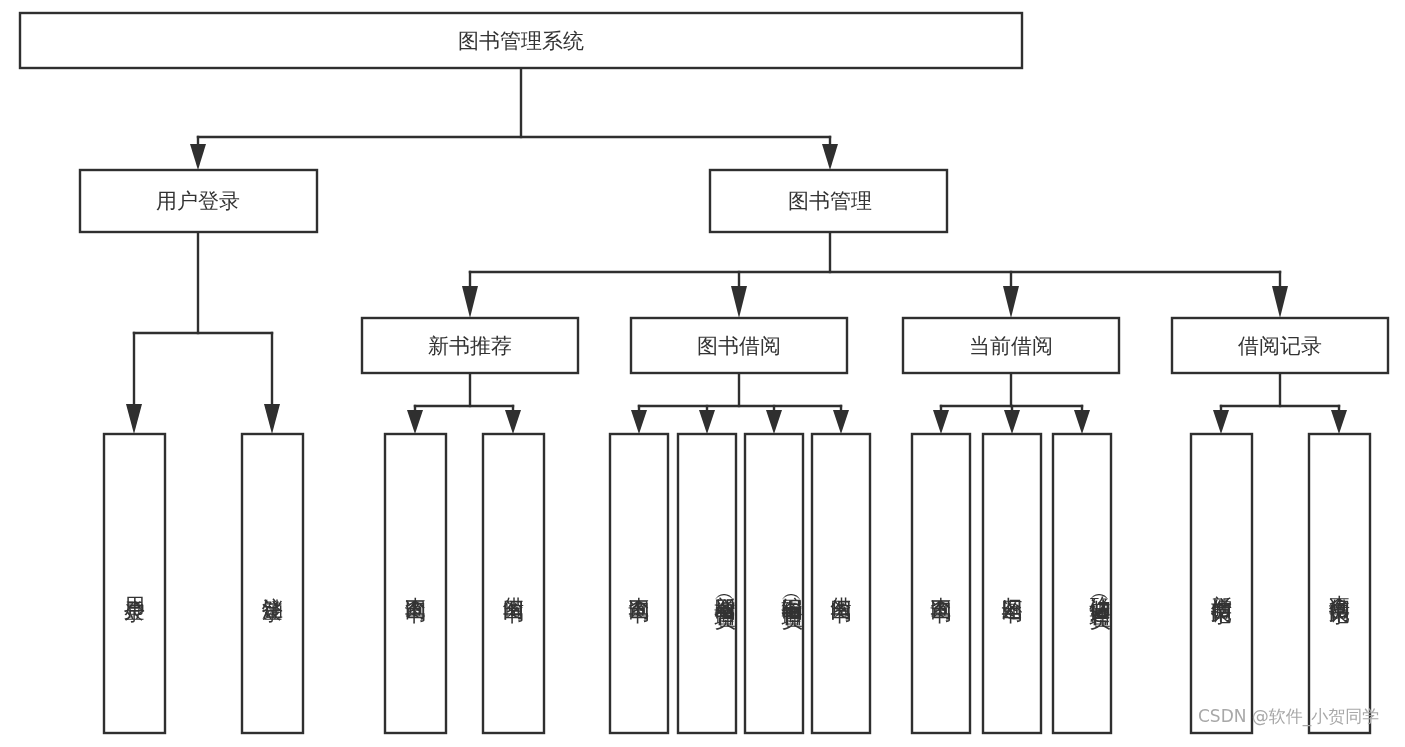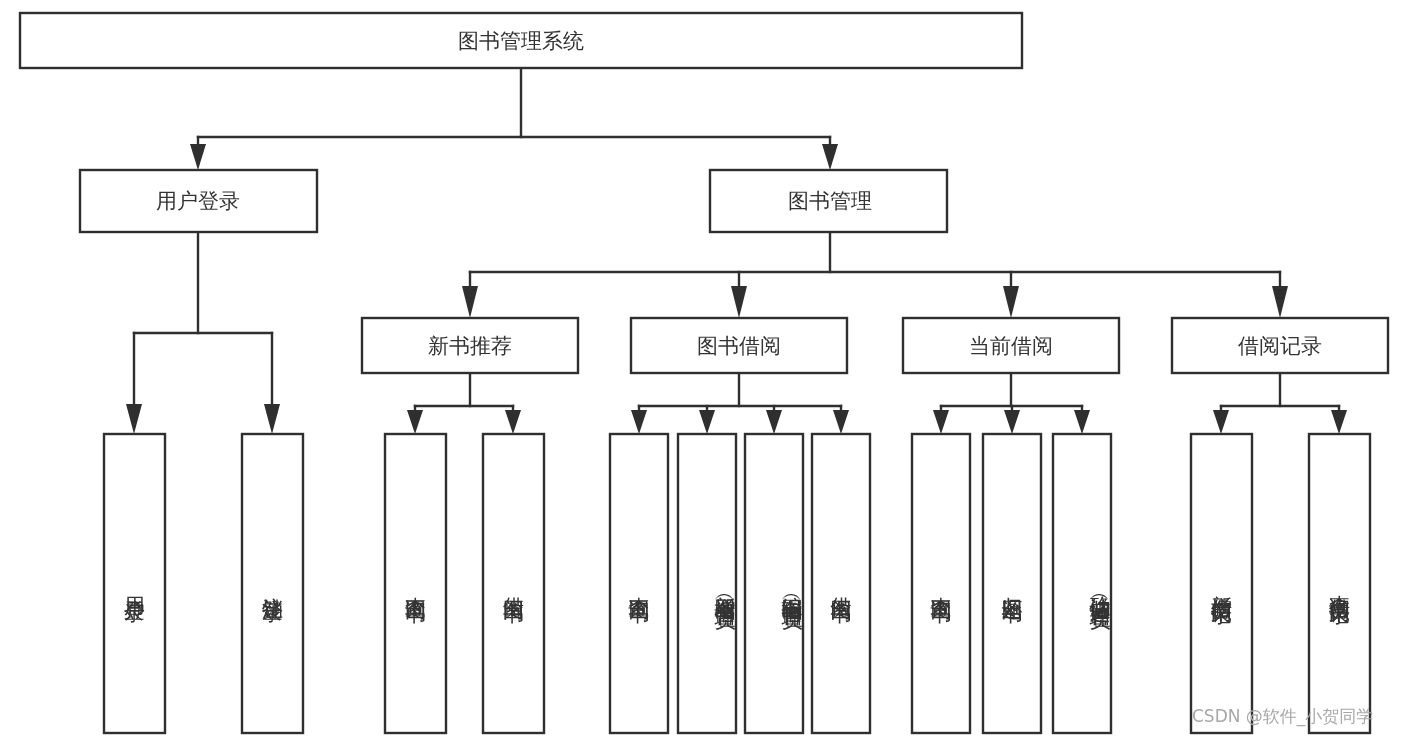--- a/index.html
+++ b/index.html
@@ -210,15 +210,15 @@
   <div class="node-label-v" style="left:610px;  top:434px;  width:58px; height:299px;">查询图书</div>
   <div class="node-label-v" style="left:678px;  top:434px;  width:58px; height:299px; align-items:flex-start; padding-top:4px;">新增图书（管理员）</div>
   <div class="node-label-v" style="left:745px;  top:434px;  width:58px; height:299px; align-items:flex-start; padding-top:4px;">编辑图书（管理员）</div>
   <div class="node-label-v" style="left:812px;  top:434px;  width:58px; height:299px;">借阅图书</div>
   <div class="node-label-v" style="left:912px;  top:434px;  width:58px; height:299px;">查询图书</div>
   <div class="node-label-v" style="left:983px;  top:434px;  width:58px; height:299px;">归还图书</div>
   <div class="node-label-v" style="left:1053px; top:434px;  width:58px; height:299px; align-items:flex-start; padding-top:4px;">确认归还（管理员）</div>
   <div class="node-label-v" style="left:1191px; top:434px;  width:61px; height:299px;">新增借阅记录</div>
   <div class="node-label-v" style="left:1309px; top:434px;  width:61px; height:299px;">查询借阅记录</div>
 
-  <div class="watermark" style="left:1192px; top:705px;">CSDN @软件_小贺同学</div>
+  <div class="watermark" style="left:1192px; top:705px;padding-left:6px;">CSDN @软件_小贺同学</div>
 
 </div>
 
 </body></html>

